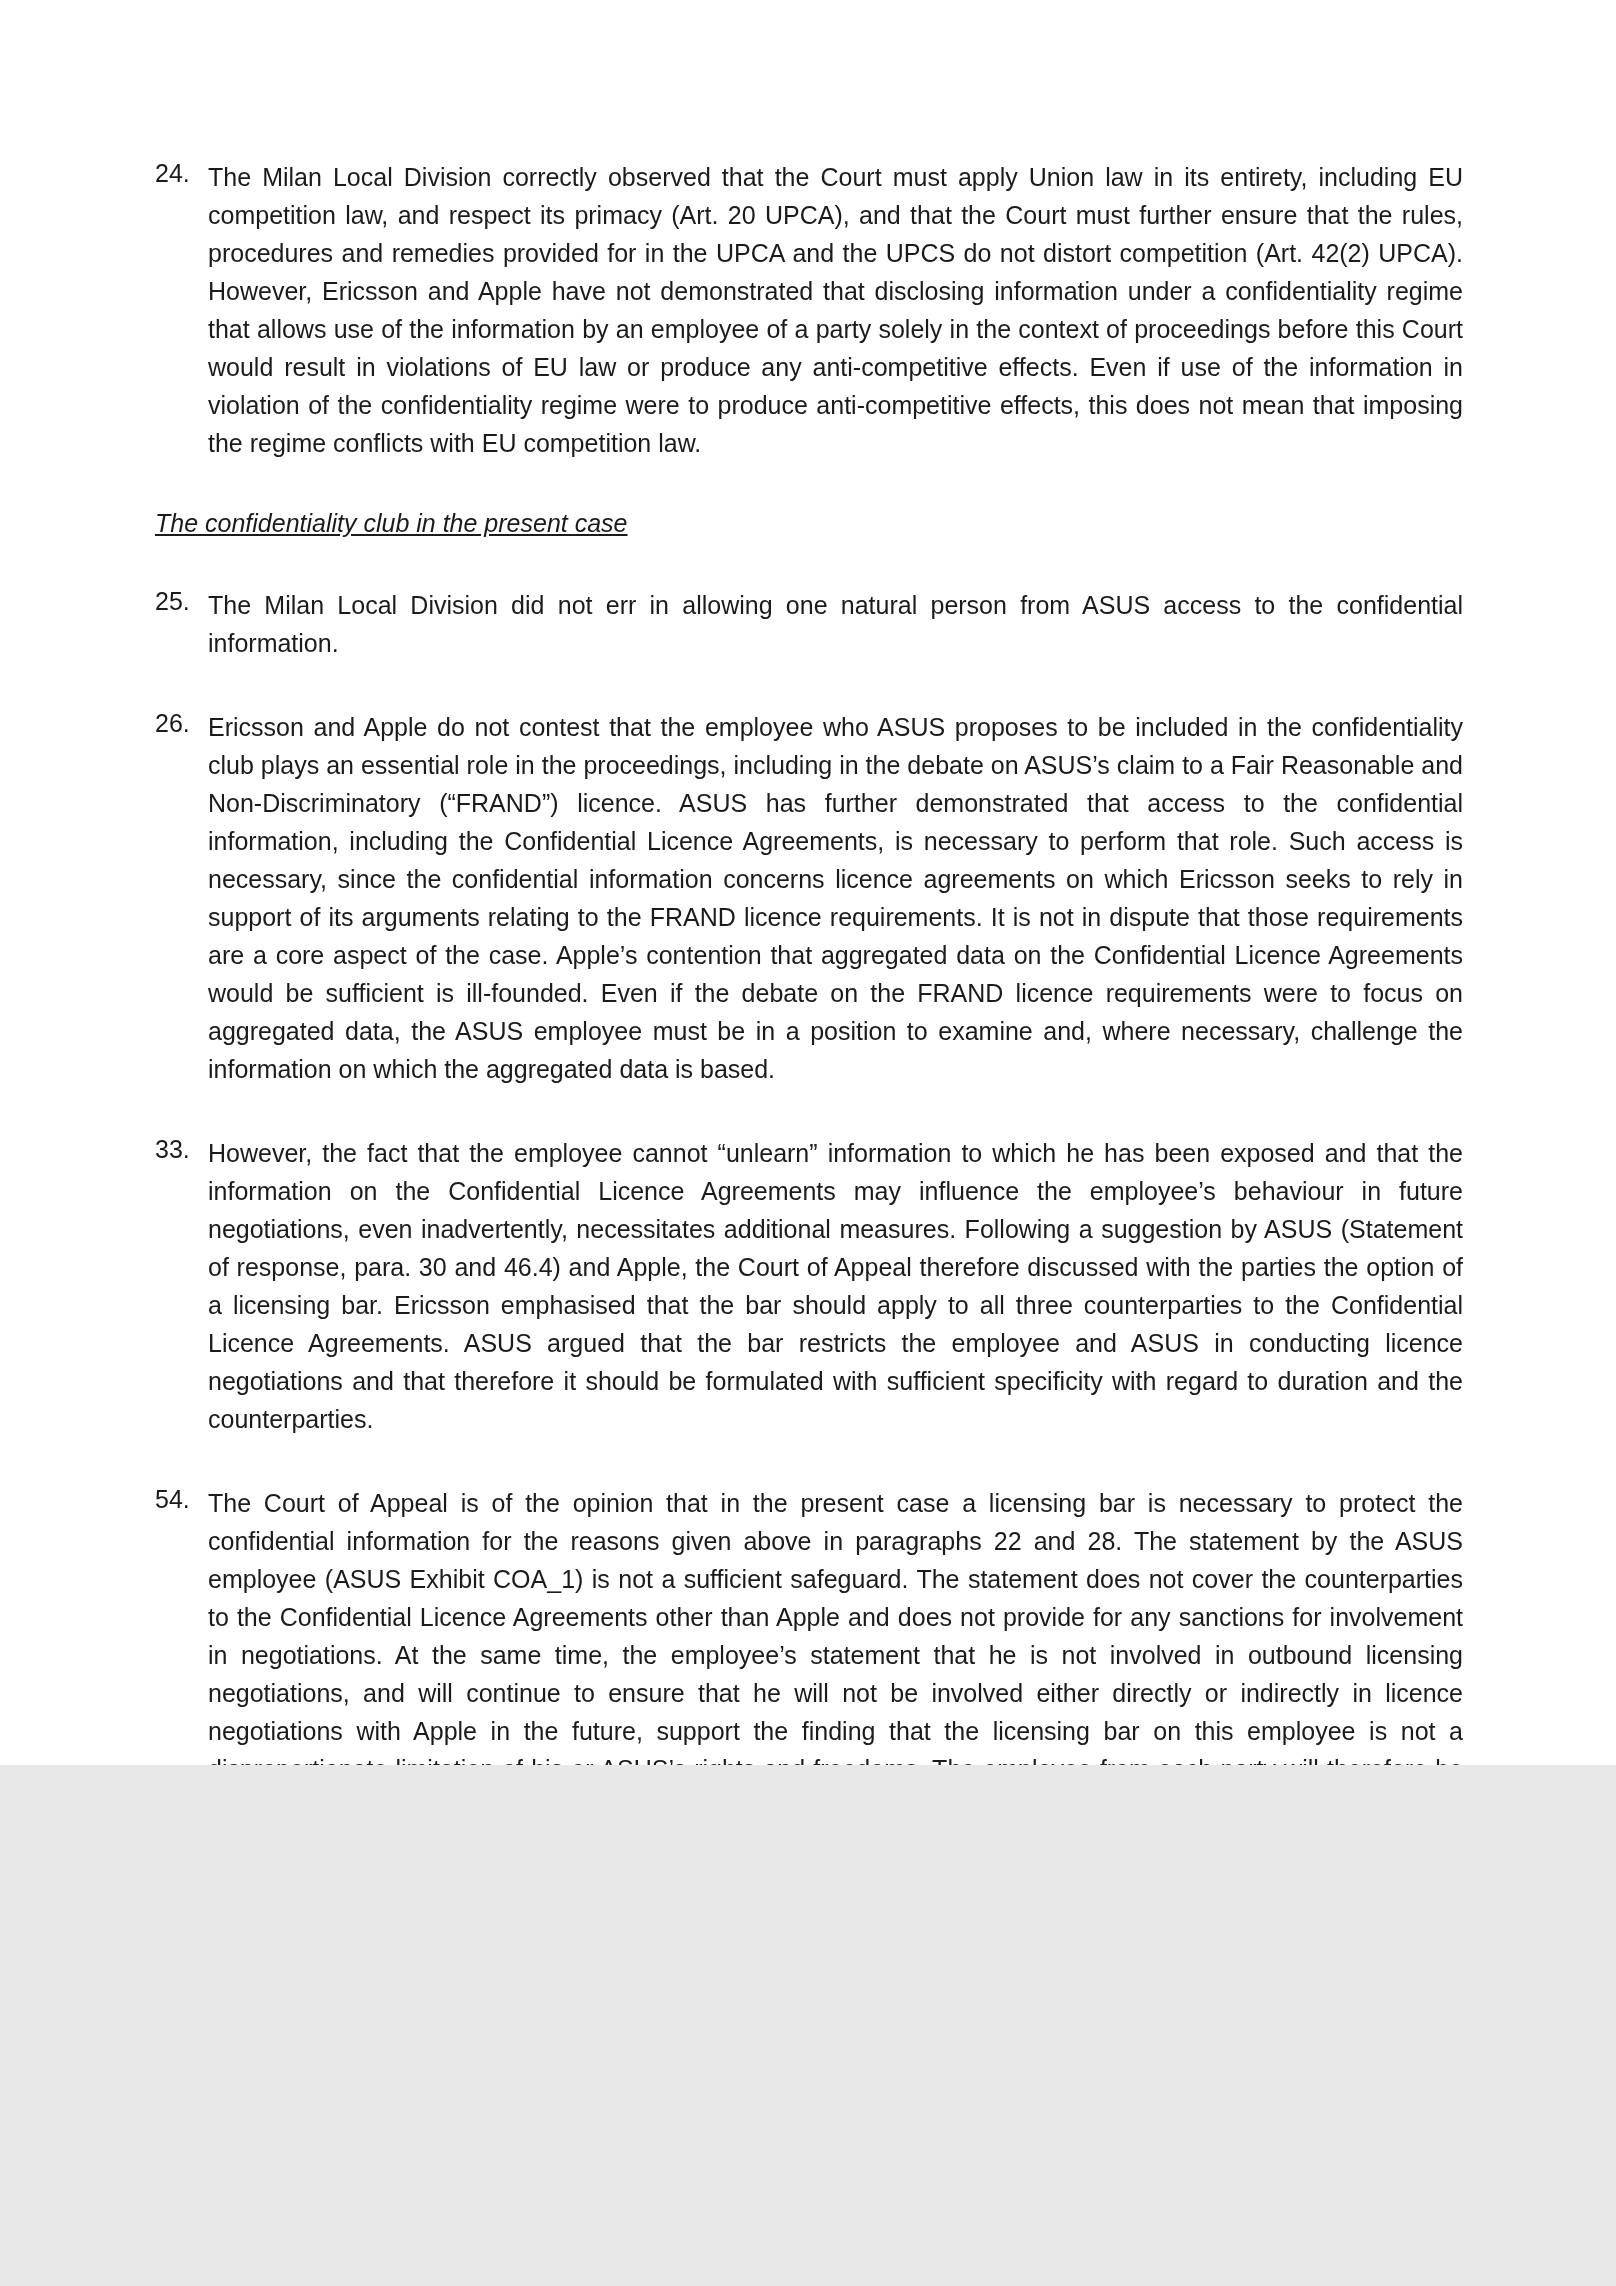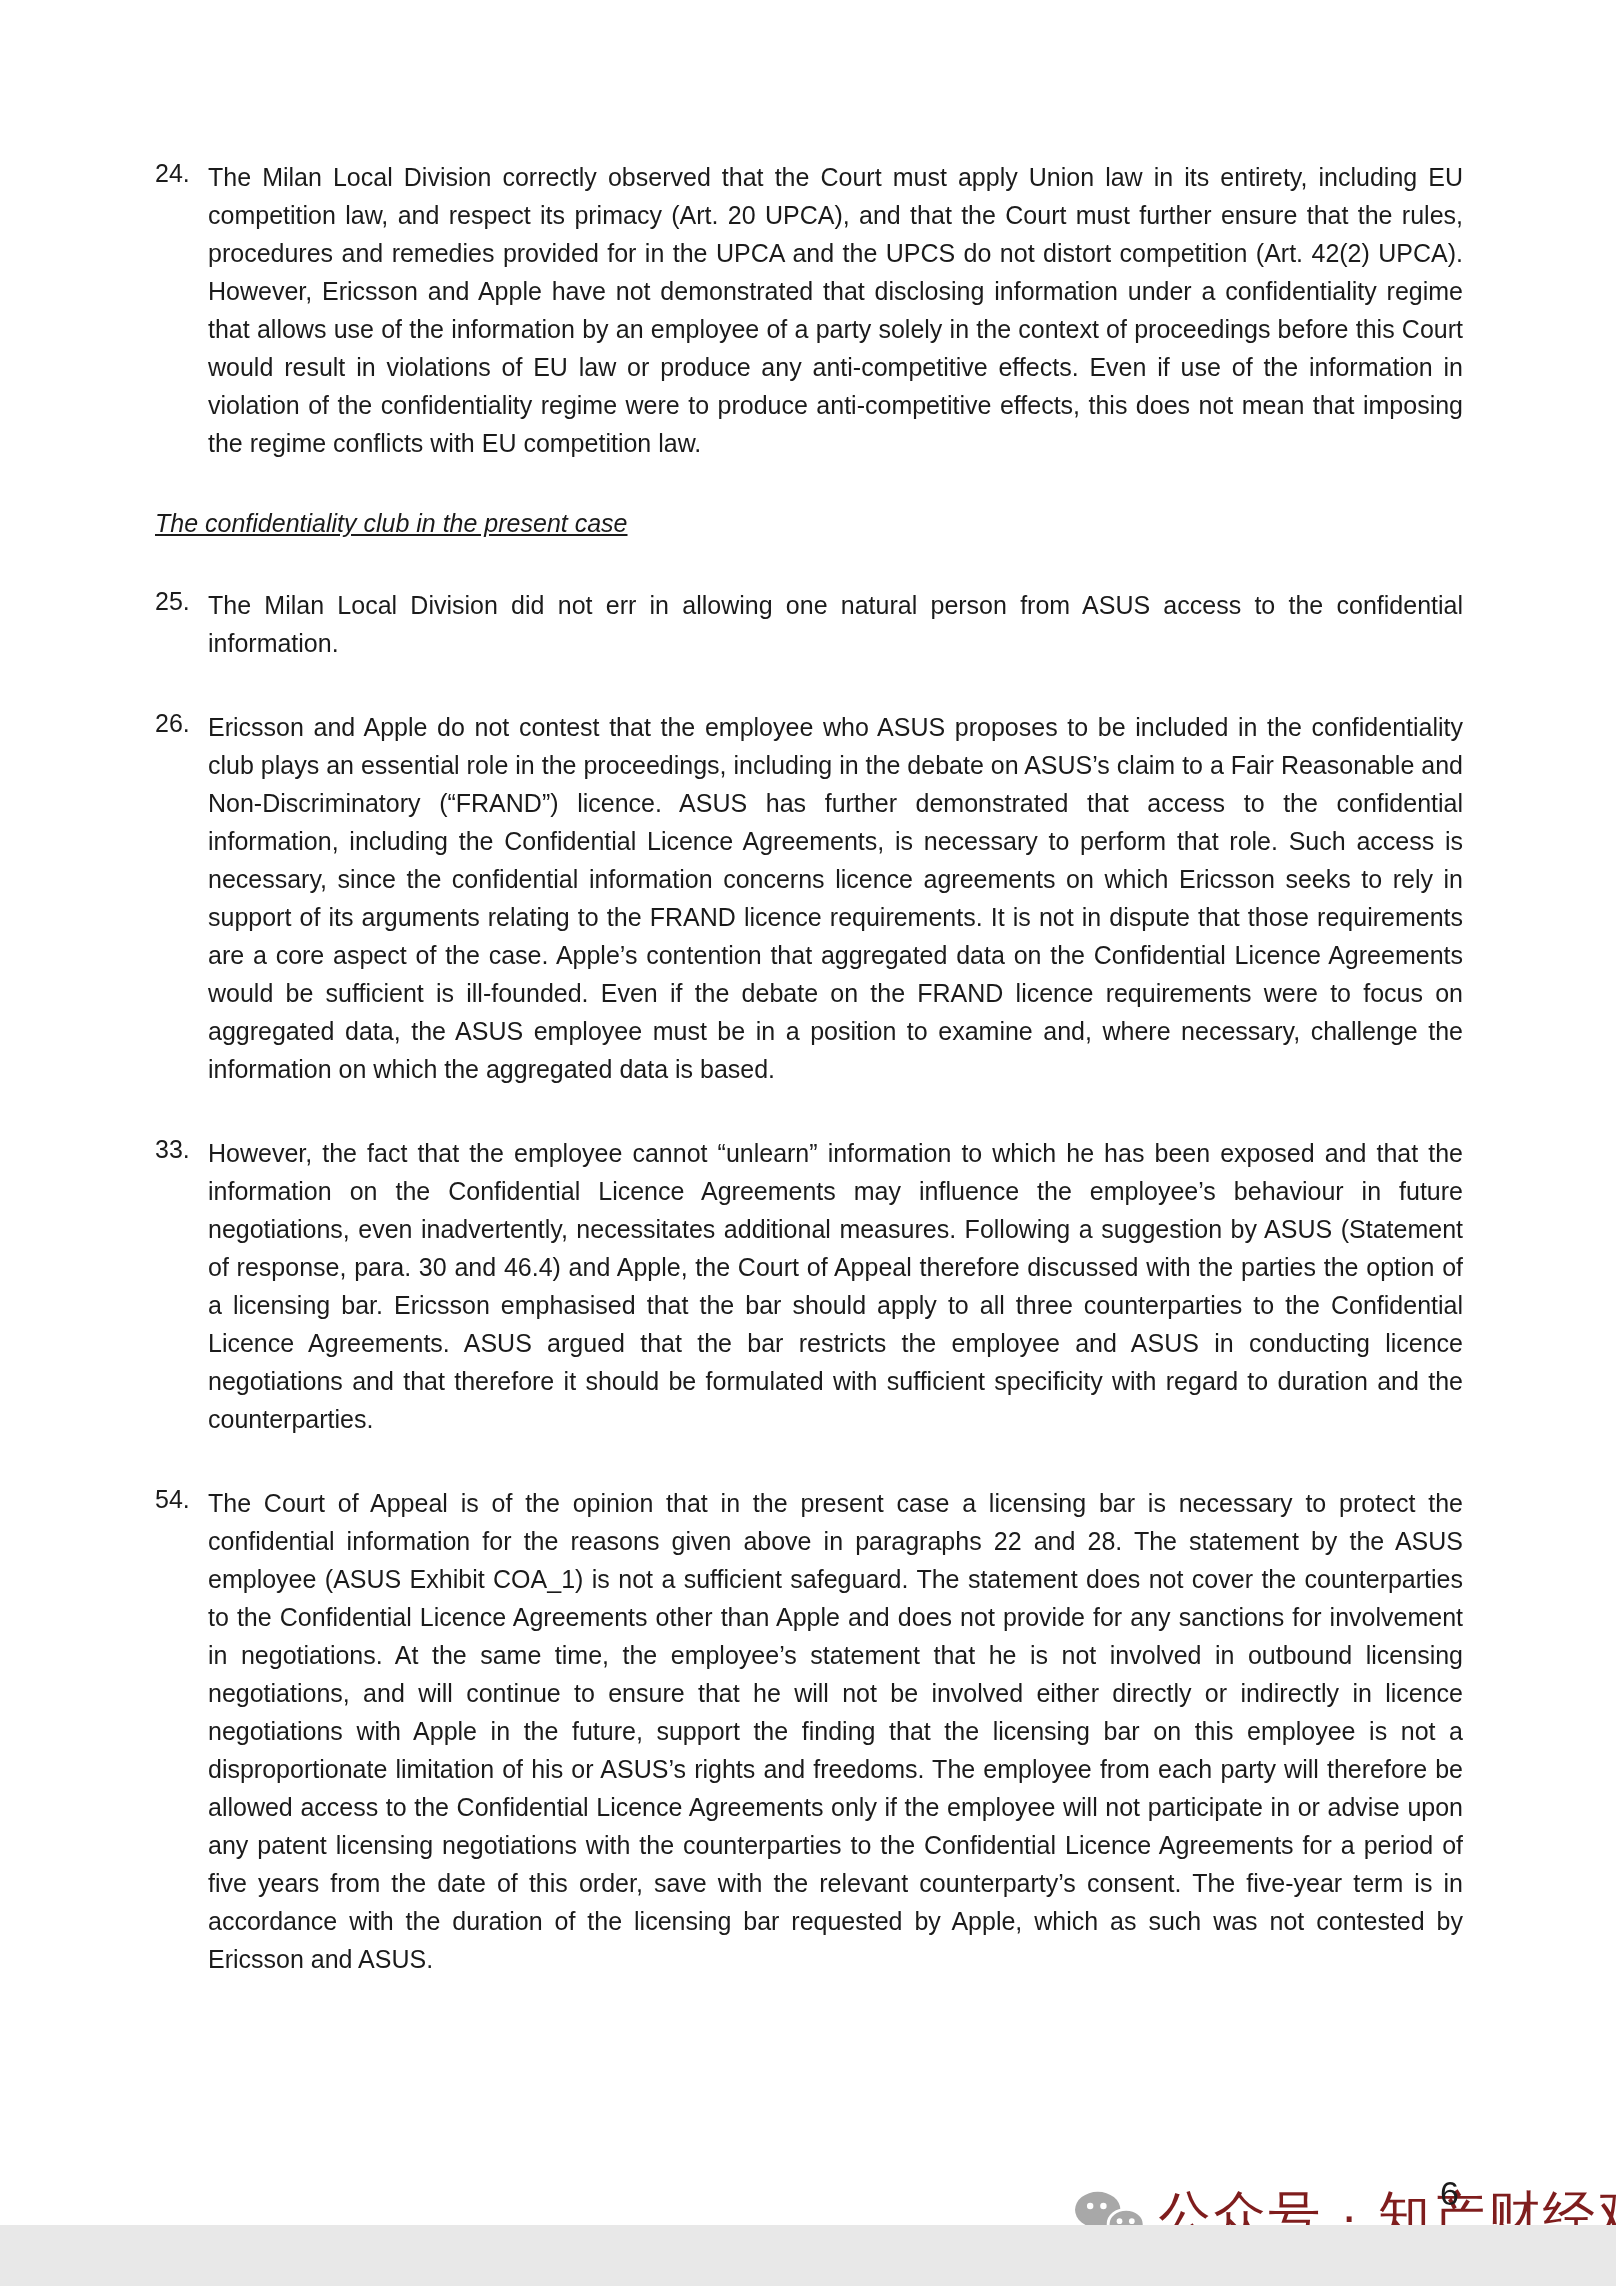--- a/index.html
+++ b/index.html
@@ -3,21 +3,21 @@
 <meta charset="utf-8">
 <style>
   html, body {
     margin: 0;
     padding: 0;
     background: #e8e8e8;
   }
   .page {
     position: relative;
     width: 1617px;
-    height: 2225px;
+    height: 1765px;
     background: #ffffff;
     overflow: hidden;
     font-family: "Liberation Sans", sans-serif;
     color: #1b1b1b;
   }
   .content {
     position: absolute;
     top: 154px;
     left: 155px;
     right: 150px;

